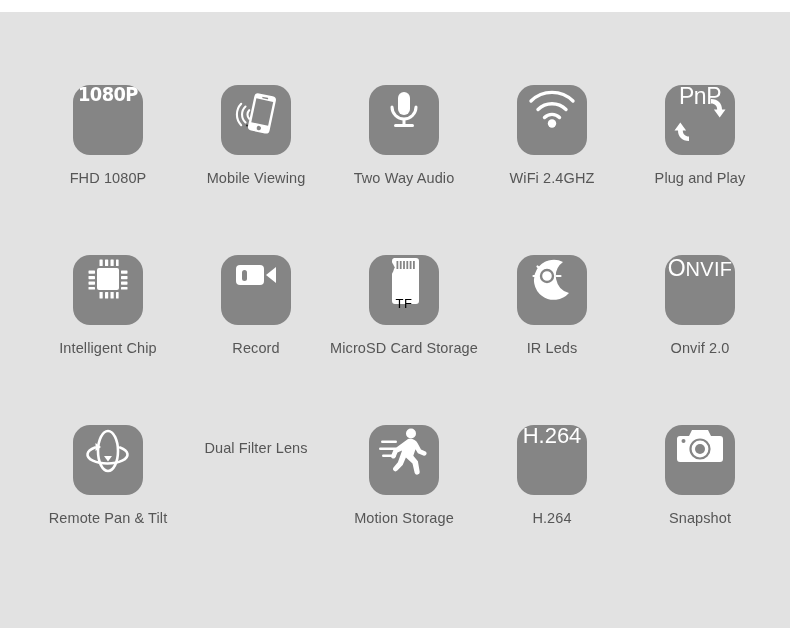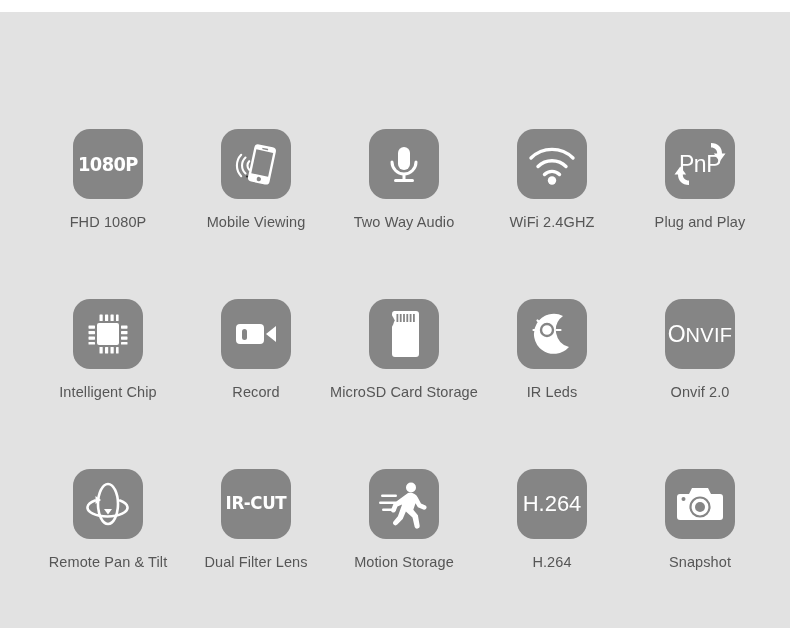--- a/index.html
+++ b/index.html
@@ -49,24 +49,22 @@
     align-items: center;
     justify-content: flex-start;
   }
   .cell-offset { margin-left: 34px; }
   .tile {
     width: 70px;
     height: 70px;
     border-radius: 17px;
     background: #858585;
     display: flex;
-    align-items: center;
     justify-content: center;
     position: relative;
-    margin-top: 44px;
   }
   .label {
     margin-top: 15px;
     font-size: 14.5px;
     color: #565656;
     white-space: nowrap;
     letter-spacing: 0.1px;
     text-align: right;
   }
   .tile svg { display: block; }
@@ -113,21 +111,21 @@
     font-weight: 300;
     letter-spacing: 0.3px;
   }
   .onvif-wrap {
     display: flex;
     align-items: baseline;
     color: #ffffff;
   }
   .tf-text {
     position: absolute;
-    color: #ffffff;
+    color: #000000;
     font-family: "Liberation Sans", sans-serif;
     font-size: 13px;
     left: 0;
     right: 0;
     text-align: center;
     top: 41px;
     letter-spacing: 0.5px;
   }
 </style>
 </head>
@@ -326,23 +324,20 @@
                 <path d="M38 22.5 A 20 9 0 1 1 13 22.5" fill="none" stroke="#ffffff" stroke-width="2.6" stroke-linecap="round"></path>
                 <path d="M13.5 18 l5.5 4 -5.5 4 z" fill="#ffffff"></path>
                 <path d="M22 31 l4 5.5 4 -5.5 z" fill="#ffffff"></path>
               </svg>
             </span>
           </div>
           <div class="label">Remote Pan &amp; Tilt</div>
         </div>
 
         <div class="cell">
-          <div class="tile">
-            <span class="tile-text t-ircut">IR-CUT</span>
-          </div>
           <div class="label">Dual Filter Lens</div>
         </div>
 
         <div class="cell">
           <div class="tile">
             <span>
               <svg width="52" height="50" viewBox="0 0 52 50">
                 <g fill="#ffffff">
                   <circle cx="33" cy="8.5" r="5"></circle>
                   <path d="M30 14 c4 -1 8 1 9.5 4 l3.5 6.5 4.5 2 a2.3 2.3 0 0 1 -1.6 4.2 l-6 -2.4 -2.4 -4 -2.2 6.5 4.6 5.5 1.8 10.5 a2.6 2.6 0 0 1 -5 1.2 l-2.2 -9.6 -6.6 -6 -3.2 7.6 -5.4 5.6 a2.5 2.5 0 0 1 -3.8 -3.2 l4.4 -5.2 4.2 -11.8 -4.6 2.2 -2 4.6 a2.3 2.3 0 0 1 -4.3 -1.6 l2.4 -6 z"></path>

